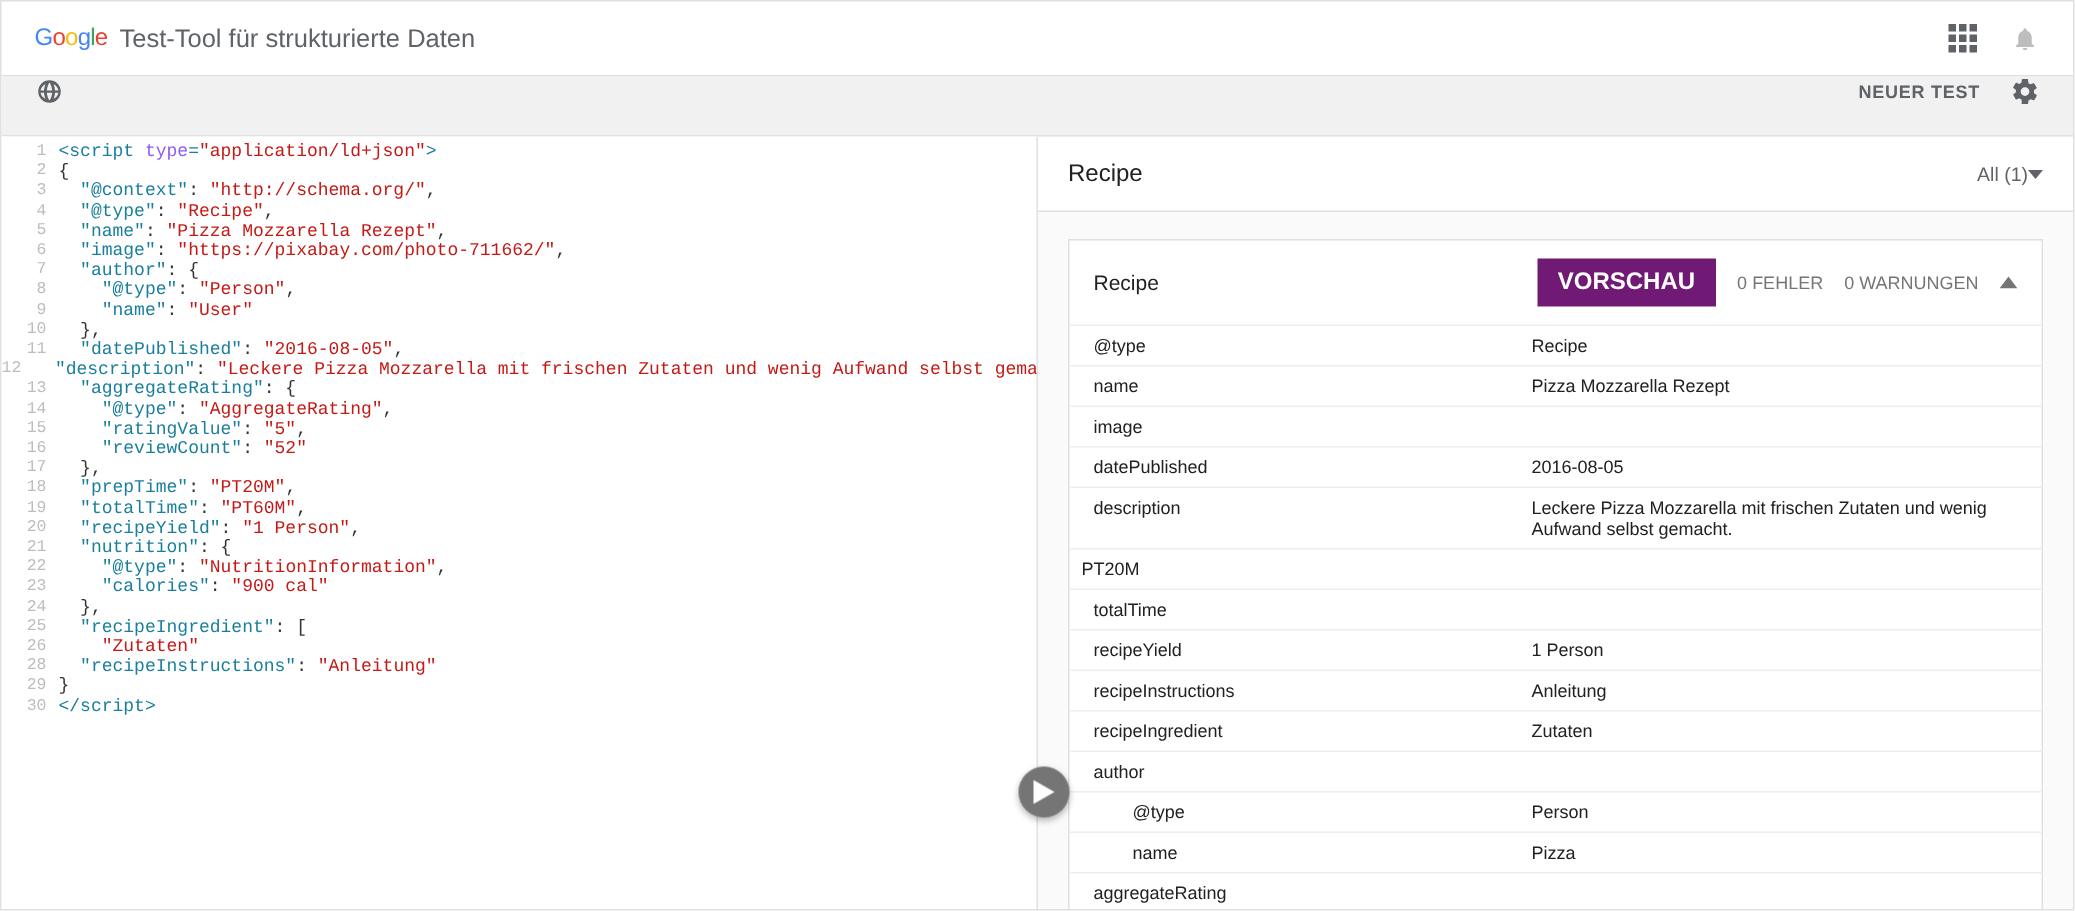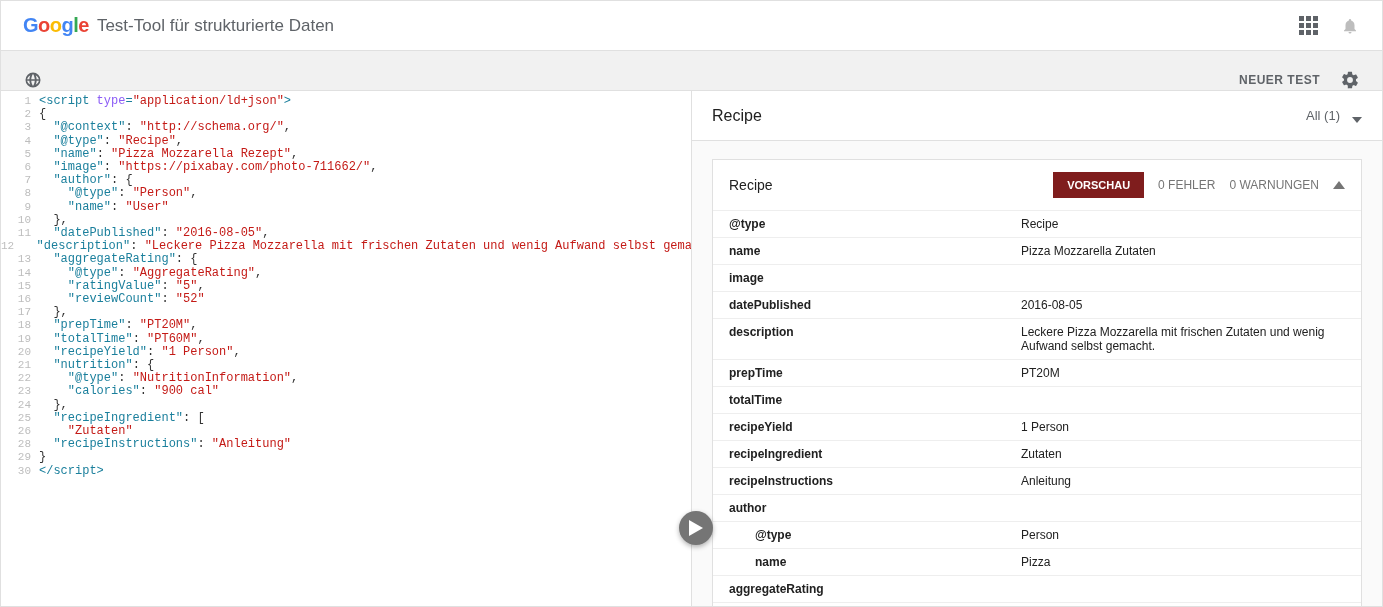--- a/index.html
+++ b/index.html
@@ -1,51 +1,51 @@
 <!DOCTYPE html>
 <html><head>
 <meta charset="utf-8">
 <style>
   * { box-sizing: border-box; margin: 0; padding: 0; }
   body { font-family: Arial, Helvetica, sans-serif; background:#fff; width:1383px; height:607px; overflow:hidden; border:1px solid #e0e0e0; }
   .header { height:50px; display:flex; align-items:center; justify-content:space-between; padding:0 22px; border-bottom:1px solid #e0e0e0; }
   .header-left { display:flex; align-items:center; gap:8px; }
-  .logo { font-size:20px; font-weight:700; letter-spacing:-0.5px; }
+  .logo { font-size:16px; font-weight:400; letter-spacing:-0.5px; }
   .logo .g1{color:#4285F4;} .logo .o1{color:#EA4335;} .logo .o2{color:#FBBC05;} .logo .g2{color:#4285F4;} .logo .l{color:#34A853;} .logo .e{color:#EA4335;}
   .tool-title{ font-size:17px; color:#5f6368; font-weight:400;}
   .header-right{ display:flex; align-items:center; gap:22px;}
   .icon-btn{ width:20px; height:20px; display:flex; align-items:center; justify-content:center; color:#5f6368; cursor:pointer; }
   .icon-apps{ display:grid; grid-template-columns:repeat(3,5px); grid-template-rows:repeat(3,5px); gap:2px;}
   .icon-apps span{ background:#5f6368; width:5px;height:5px;}
-  .toolbar{ height:40px; background:#f1f1f1; border-bottom:1px solid #e0e0e0; display:flex; align-items:flex-end; justify-content:space-between; padding:0 22px;}
+  .toolbar{ height:40px; background:#f1f1f1; border-bottom:1px solid #e0e0e0; display:flex; align-items:flex-start; justify-content:space-between; padding:0 22px;}
   .toolbar-left{ display:flex; align-items:center; color:#5f6368;}
   .toolbar-right{ display:flex; align-items:center; gap:20px; color:#5f6368;}
   .new-test{ font-size:12px; font-weight:700; letter-spacing:0.5px; color:#5f6368; cursor:pointer;}
   .gear{ cursor:pointer;}
   .main{ display:flex; height:516px; position:relative;}
   .left{ width:691px; border-right:1px solid #e0e0e0; overflow:hidden; background:#fff;}
   .right{ flex:1; overflow:auto; background:#fafafa;}
   .code{ font-family: "Courier New", monospace; font-size:12px; line-height:13.2px; padding:4px 0 4px 0;}
   .code-row{ display:flex;}
   .gutter{ width:38px; text-align:right; color:#bdbdbd; padding-right:8px; user-select:none; font-size:11px;}
   .codeline{ white-space:pre;}
   .tag{ color:#1a7f9c;} .attr{ color:#8b5cf6;} .str{ color:#c41a16;} .key{ color:#1a7f9c;} .punc{ color:#333;}
   .right-header{ height:50px; background:#fff; border-bottom:1px solid #e0e0e0; display:flex; align-items:center; justify-content:space-between; padding:0 20px;}
   .right-header h2{ font-size:16px; font-weight:400; color:#212121;}
-  .filter{ display:flex; align-items:flex-end; gap:12px; font-size:13px; color:#5f6368; cursor:pointer;}
+  .filter{ display:flex; align-items:center; gap:0; font-size:13px; color:#5f6368; cursor:pointer;}
   .card{ background:#fff; margin:18px 20px 0 20px; border:1px solid #e0e0e0; }
   .card-head{ display:flex; align-items:center; justify-content:space-between; padding:12px 16px; border-bottom:1px solid #eee;}
   .card-head .title{ font-size:14px; color:#212121;}
   .card-head .actions{ display:flex; align-items:center; gap:14px;}
-  .preview-btn{ background:#7f1d1d; color:#fff; font-size:11px; font-weight:700; padding:7px 14px; border:none; cursor:pointer;}
+  .preview-btn{ background:#701a75; color:#fff; font-size:16px; font-weight:700; padding:7px 14px; border:none; cursor:pointer;}
   .status-text{ font-size:12px; color:#757575;}
   .chev{ color:#757575; cursor:pointer;}
   .prop-row{ display:flex; border-bottom:1px solid #eee; font-size:12px; color:#333;}
   .prop-row:last-child{ border-bottom:none;}
-  .pk{ width:300px; padding:6px 8px 6px 16px; font-weight:700; color:#212121;}
+  .pk{ width:300px; padding:6px 8px 6px 16px; font-weight:400; color:#212121;}
   .pv{ flex:1; padding:6px 16px 6px 8px; color:#212121;}
   .ind1{ padding-left:42px;}
   .run-btn{ position:absolute; left:678px; top:420px; width:34px; height:34px; border-radius:50%; background:#757575; display:flex; align-items:center; justify-content:center; cursor:pointer; box-shadow:0 2px 5px rgba(0,0,0,0.3);}
   .run-btn svg{ fill:#fff;}
   svg{ display:block;}
 </style>
 </head>
 <body>
 
 <div class="header">
@@ -238,51 +238,50 @@
           </span>
         </div>
       </div>
       <div id="props-container">
           <div class="prop-row">
             <div class="pk">@type</div>
             <div class="pv">Recipe</div>
           </div>
           <div class="prop-row">
             <div class="pk">name</div>
-            <div class="pv">Pizza Mozzarella Zutaten</div>
+            <div class="pv">Pizza Mozzarella Rezept</div>
           </div>
           <div class="prop-row">
             <div class="pk">image</div>
           </div>
           <div class="prop-row">
             <div class="pk">datePublished</div>
             <div class="pv">2016-08-05</div>
           </div>
           <div class="prop-row">
             <div class="pk">description</div>
             <div class="pv">Leckere Pizza Mozzarella mit frischen Zutaten und wenig Aufwand selbst gemacht.</div>
           </div>
           <div class="prop-row">
-            <div class="pk">prepTime</div>
             <div class="pv">PT20M</div>
           </div>
           <div class="prop-row">
             <div class="pk">totalTime</div>
           </div>
           <div class="prop-row">
             <div class="pk">recipeYield</div>
             <div class="pv">1 Person</div>
           </div>
           <div class="prop-row">
+            <div class="pk">recipeInstructions</div>
+            <div class="pv">Anleitung</div>
+          </div>
+          <div class="prop-row">
             <div class="pk">recipeIngredient</div>
             <div class="pv">Zutaten</div>
-          </div>
-          <div class="prop-row">
-            <div class="pk">recipeInstructions</div>
-            <div class="pv">Anleitung</div>
           </div>
           <div class="prop-row">
             <div class="pk">author</div>
             <div class="pv"></div>
           </div>
           <div class="prop-row">
             <div class="pk ind1">@type</div>
             <div class="pv">Person</div>
           </div>
           <div class="prop-row">

